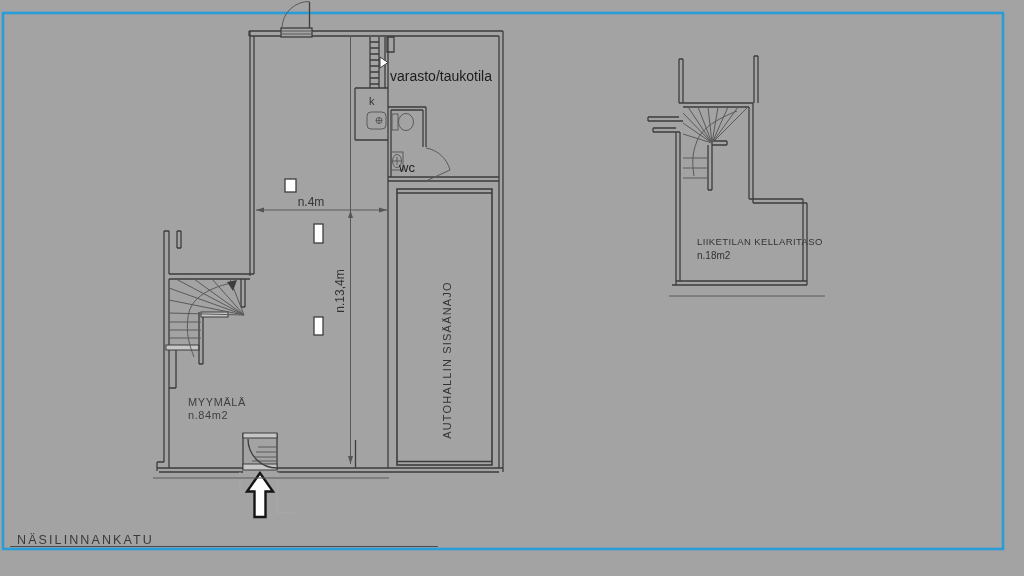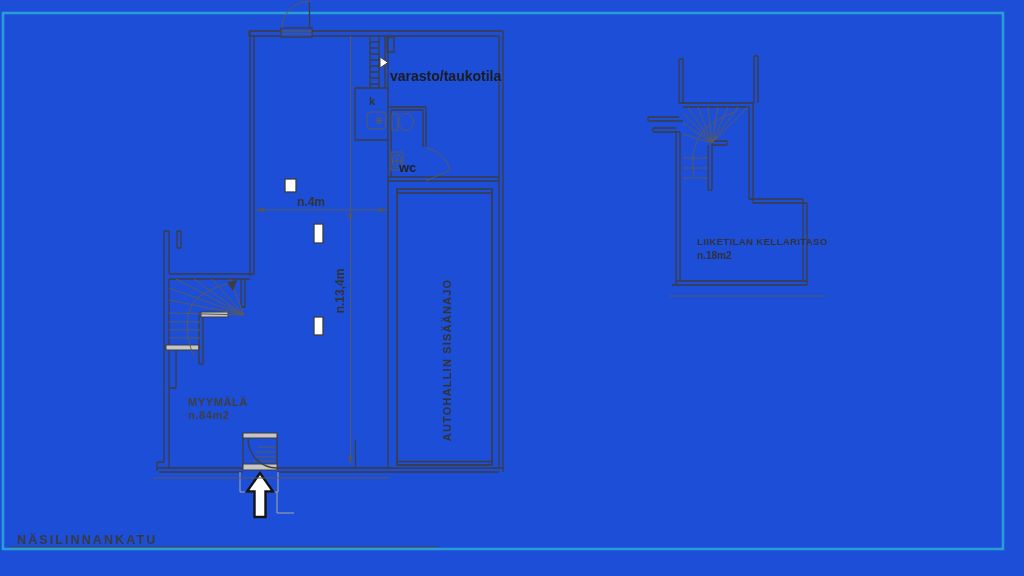--- a/index.html
+++ b/index.html
@@ -1,17 +1,17 @@
 <!DOCTYPE html>
 <html><head>
 <meta charset="utf-8">
 <style>
   html,body{margin:0;padding:0;background:#fff;}
-  #stage{position:relative;width:1024px;height:576px;background:#1d4ed8;overflow:hidden;
-         font-family:"Liberation Sans",sans-serif;font-weight:bold;}
+  #stage{position:relative;width:1024px;height:576px;background:#a3a3a3;overflow:hidden;
+         font-family:"Liberation Sans",sans-serif;}
   svg{position:absolute;left:0;top:0;}
   text{font-family:"Liberation Sans",sans-serif;fill:#2a2a2a;}
   .t-varasto{font-size:14px;fill:#1c1c1c;}
   .t-small{font-size:11px;fill:#333;}
   .t-wc{font-size:13px;fill:#222;}
   .t-dim{font-size:12px;fill:#333;}
   .t-shop{font-size:11px;letter-spacing:0.6px;fill:#3f3f3f;}
   .t-ramp{font-size:11px;letter-spacing:1.2px;fill:#333;}
   .t-base{font-size:9.5px;letter-spacing:0.4px;fill:#333;}
   .t-base2{font-size:10px;fill:#333;}

